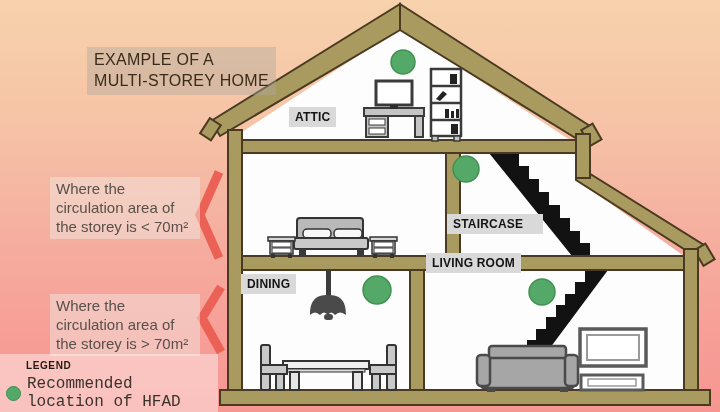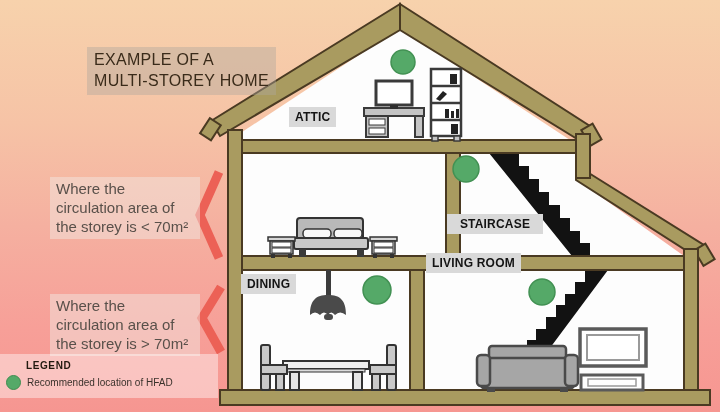--- a/index.html
+++ b/index.html
@@ -12,34 +12,34 @@
   .title{
     position:absolute;left:87px;top:47px;padding:3px 7px;
     background:rgba(175,166,158,.42);
     font-weight:normal;font-size:16px;line-height:1.3;color:#3a2b1a;letter-spacing:.3px;
   }
   .room-label{
     position:absolute;background:#d9d9d9;color:#141414;
     font-weight:bold;font-size:12px;line-height:1.2;padding:3px 6px;letter-spacing:.2px;
     white-space:nowrap;
   }
-  .room-label.center{text-align:center;white-space:normal;}
+  .room-label.center{white-space:normal;}
   .annotation{
     position:absolute;left:50px;width:138px;padding:3px 6px;
     background:rgba(242,229,223,.5);
     font-size:15px;line-height:1.25;color:#59504a;
   }
   .legend{
     position:absolute;left:0;top:354px;width:206px;padding:6px 6px 8px 6px;
     background:rgba(255,255,255,.42);
   }
   .legend-heading{margin-left:20px;font-weight:bold;font-size:10px;color:#231a10;letter-spacing:.6px;}
   .legend-item{display:flex;align-items:center;gap:6px;margin-top:4px;}
   .legend-dot{width:13px;height:13px;border-radius:50%;background:#55a968;border:1px solid #3f8c50;flex:0 0 auto;}
-  .legend-label{font-size:10px;color:#3a322b;}
+  .legend-label{font-size:16px;color:#3a322b;font-family:Liberation Mono, monospace;}
 </style>
 </head>
 <body>
 
 <div class="stage">
 
   <svg class="house" width="720" height="412" viewBox="0 0 720 412">
 
     <g>
       <polygon points="400,28 230,140 570,140" fill="#fdfdfd"></polygon>

